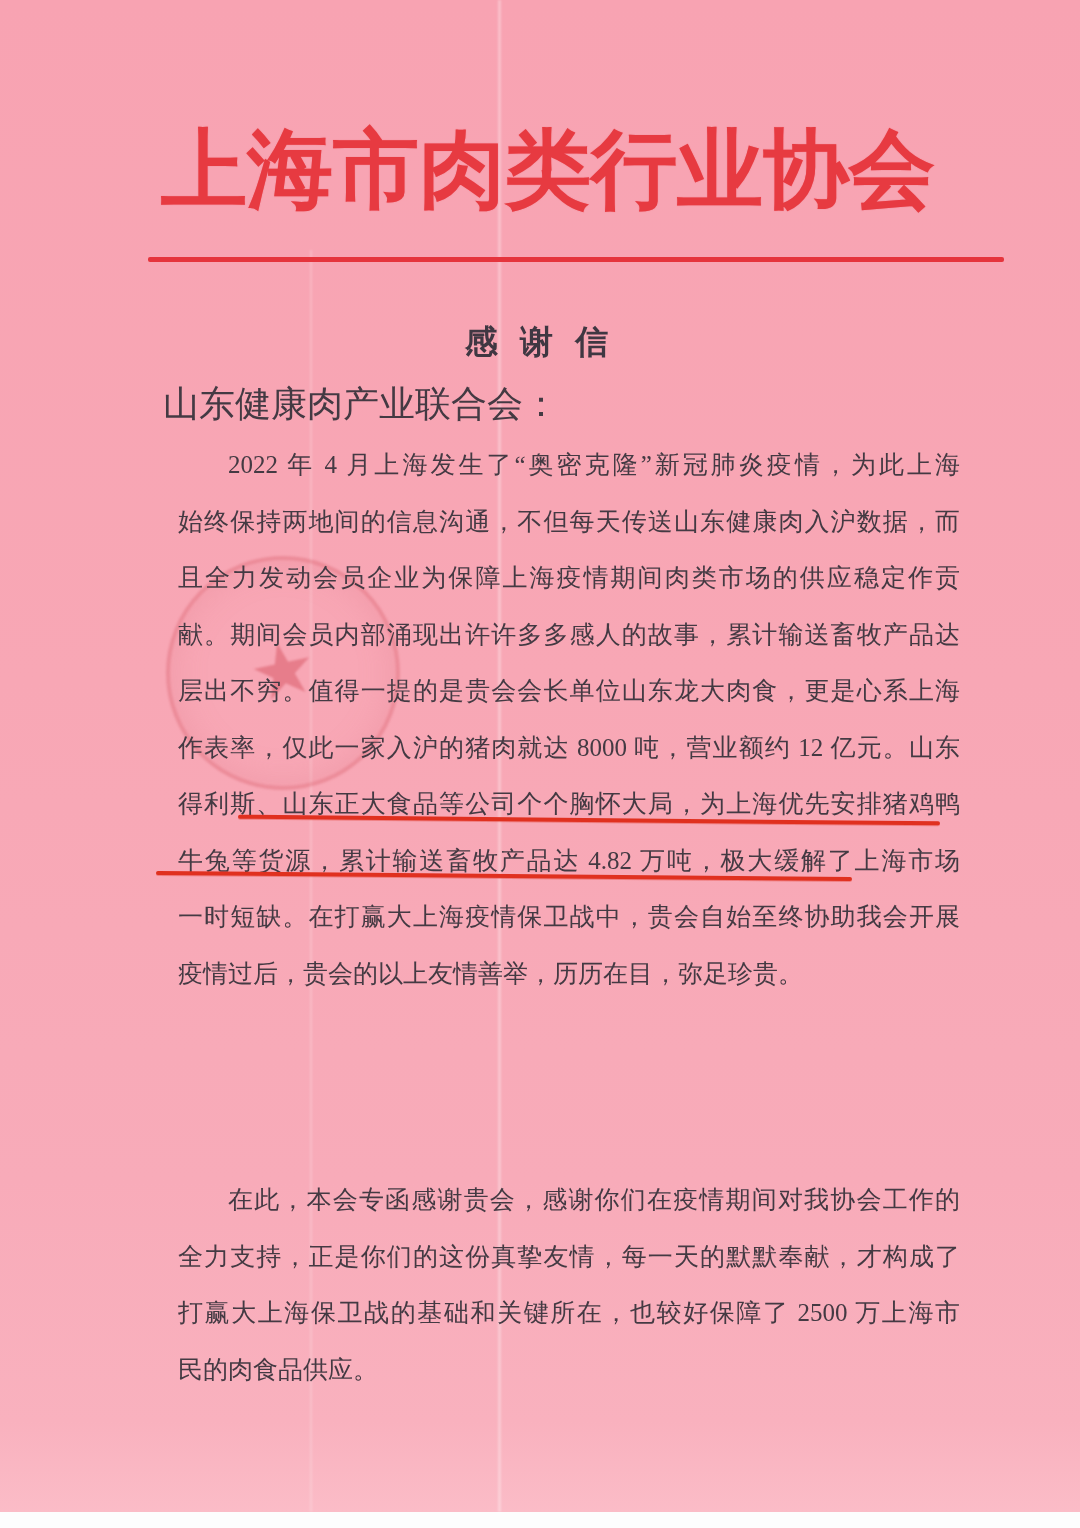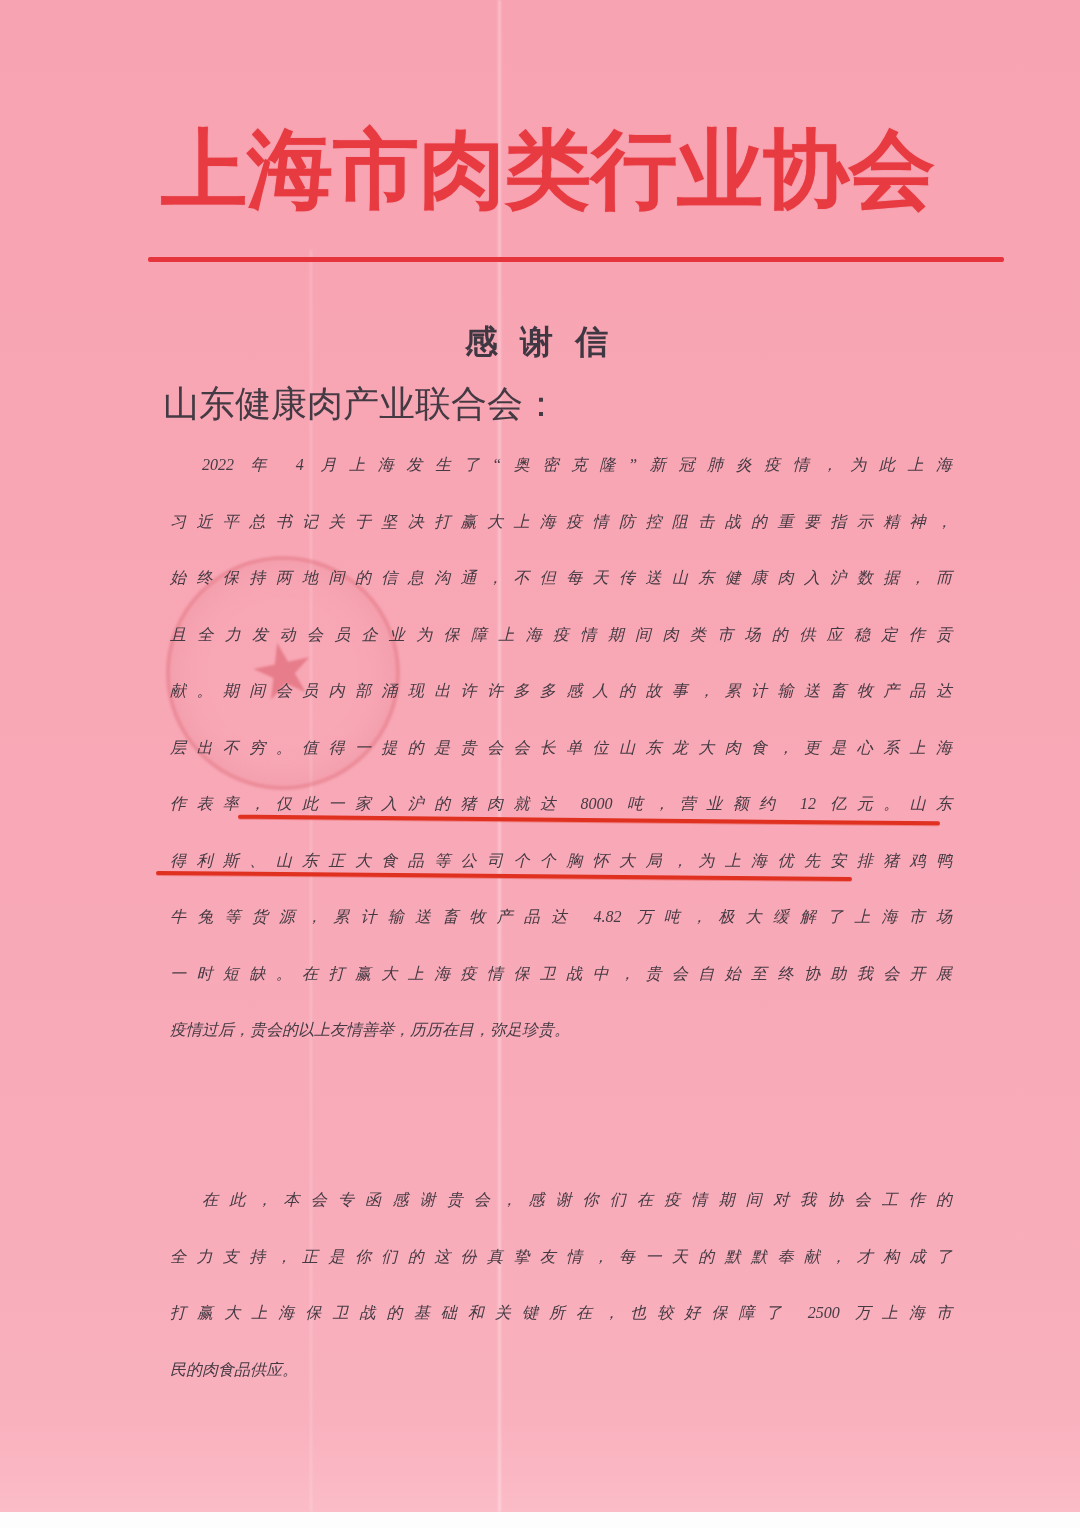--- a/index.html
+++ b/index.html
@@ -38,22 +38,22 @@
     position:absolute;left:0;top:320px;width:1080px;
     text-align:center;font-size:33px;font-weight:bold;color:#3f3742;
     letter-spacing:7px;
   }
   .salutation{
     position:absolute;left:163px;top:380px;
     font-size:36px;color:#443a43;
   }
   
   .para{
-    position:absolute;left:170px;width:782px;
-    font-size:16px;line-height:56.5px;color:#443a43;font-style:italic;
+    position:absolute;left:178px;width:782px;
+    font-size:25px;line-height:56.5px;color:#443a43;
   }
   .para.p1{top:437px;}
   .para.p2{top:1172px;}
   .bline{display:block;text-align:justify;text-align-last:justify;height:56.5px;overflow:visible;}
   .bline.last{text-align-last:left;}
   .bline.indent{text-indent:2em;}
   
   .red-underline{
     position:absolute;height:4px;background:#e0301f;border-radius:3px;
     box-shadow:0 1px 0 rgba(224,48,31,0.35);
@@ -89,21 +89,20 @@
   </div>
 
   <div class="letterhead">上海市肉类行业协会</div>
   <div class="title-rule"></div>
 
   <div class="letter-heading">感 谢 信</div>
   <div class="salutation">山东健康肉产业联合会：</div>
 
   <div class="para p1">
     <span class="bline indent">2022 年 4 月上海发生了“奥密克隆”新冠肺炎疫情，为此上海</span>
-    <span class="bline">习近平总书记关于坚决打赢大上海疫情防控阻击战的重要指示精神，</span>
     <span class="bline">始终保持两地间的信息沟通，不但每天传送山东健康肉入沪数据，而</span>
     <span class="bline">且全力发动会员企业为保障上海疫情期间肉类市场的供应稳定作贡</span>
     <span class="bline">献。期间会员内部涌现出许许多多感人的故事，累计输送畜牧产品达</span>
     <span class="bline">层出不穷。值得一提的是贵会会长单位山东龙大肉食，更是心系上海</span>
     <span class="bline">作表率，仅此一家入沪的猪肉就达 8000 吨，营业额约 12 亿元。山东</span>
     <span class="bline">得利斯、山东正大食品等公司个个胸怀大局，为上海优先安排猪鸡鸭</span>
     <span class="bline">牛兔等货源，累计输送畜牧产品达 4.82 万吨，极大缓解了上海市场</span>
     <span class="bline">一时短缺。在打赢大上海疫情保卫战中，贵会自始至终协助我会开展</span>
     <span class="bline last">疫情过后，贵会的以上友情善举，历历在目，弥足珍贵。</span>
   </div>

